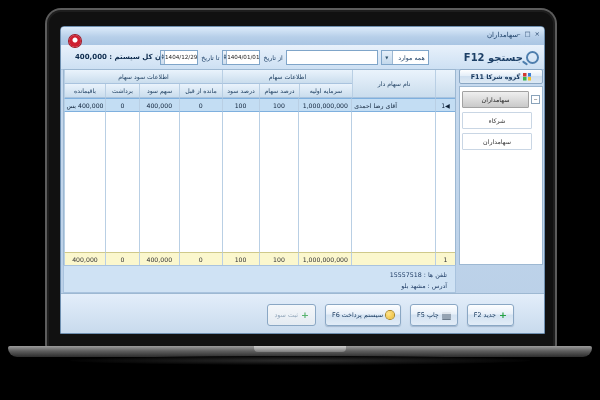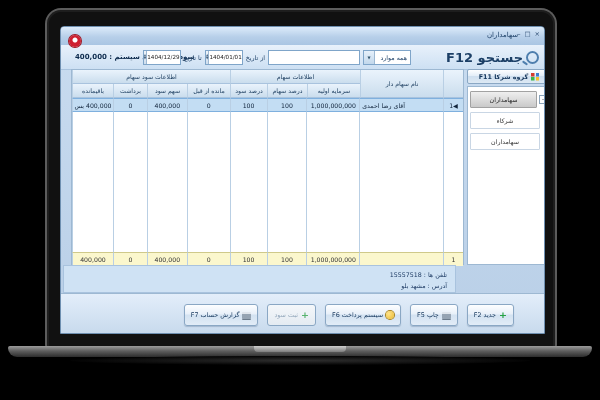--- a/index.html
+++ b/index.html
@@ -28,37 +28,37 @@
     box-shadow:0 0 0 1px #9e1722;z-index:9;}
   
   .toolbar{position:absolute;left:0;top:18px;right:0;height:24px;
     background:linear-gradient(#e8f1fb,#cde0f3);border-bottom:1px solid #a9c3de;}
   .profit{position:absolute;left:14px;top:8px;font-size:7px;font-weight:bold;color:#0d2b4d;direction:rtl;}
   .tcluster{position:absolute;right:5px;top:4px;height:16px;display:flex;direction:rtl;
     align-items:center;gap:3px;}
   .ic-magnifier{width:9px;height:9px;border:2px solid #4f7fae;border-radius:50%;position:relative;}
   .ic-magnifier::after{content:"";position:absolute;width:6px;height:2px;background:#4f7fae;
     left:-6px;top:9px;transform:rotate(35deg);border-radius:1px;}
-  .tlabel{font-size:13px;font-weight:bold;color:#1c3f66;white-space:nowrap;padding-left:32px;}
+  .tlabel{font-size:10px;font-weight:bold;color:#1c3f66;white-space:nowrap;padding-left:32px;}
   .slabel{font-size:6.3px;color:#1c3f66;white-space:nowrap;}
   .combo{width:46px;height:13px;background:#fff;border:1px solid #7fa5c9;display:flex;direction:rtl;
     align-items:center;font-size:6.3px;}
   .combo .val{flex:1;text-align:right;padding-right:3px;}
   .combo .arrow{width:10px;height:100%;background:linear-gradient(#e6f0fa,#c2d8ec);
     border-right:1px solid #9db8d2;display:flex;align-items:center;justify-content:center;
     font-size:4px;color:#33566f;}
   .search-input{width:86px;height:11px;background:#fff;border:1px solid #7fa5c9;font-size:6.3px;}
   .datebox{width:36px;height:13px;background:#fff;border:1px solid #7fa5c9;display:flex;direction:rtl;
     align-items:center;}
   .datebox .dval{flex:1;text-align:center;font-size:5.6px;direction:ltr;color:#222;}
   .spin{width:7px;height:100%;background:linear-gradient(#eef4fa,#cfdeee);border-right:1px solid #9db8d2;
     display:flex;flex-direction:column;align-items:center;justify-content:center;font-size:3.2px;
     line-height:3.4px;color:#44617e;}
   
-  .main{position:absolute;left:8px;top:42px;right:0;height:196px;}
+  .main{position:absolute;left:0;top:42px;right:0;height:196px;}
   .grid{position:absolute;left:2px;top:0;width:393px;height:196px;background:#fff;
     border:1px solid #9db8d2;box-sizing:border-box;direction:rtl;}
   .grow{display:flex;direction:rtl;}
   .gc{box-sizing:border-box;border-left:1px solid #b9cfe4;overflow:hidden;white-space:nowrap;
     font-size:6.2px;display:flex;align-items:center;justify-content:center;}
   .hd{background:linear-gradient(#eaf3fc,#cadded);border-bottom:1px solid #a9c3de;color:#1b3c5e;}
   .c-ind{width:20px;} .c-name{width:84px;} .c-cap{width:53px;} .c-shr{width:40px;}
   .c-ppc{width:37px;} .c-prv{width:43px;} .c-psh{width:40px;} .c-wdr{width:34px;} .c-rem{width:41px;}
   .h28{height:28px;} .h14{height:14px;}
   .grp{display:flex;flex-direction:column;}
@@ -260,21 +260,17 @@
         <span>چاپ F5</span>
       </div>
       <div class="btn">
         <span class="ic-payment"></span>
         <span>سیستم پرداخت F6</span>
       </div>
       <div class="btn disabled">
         <span class="ic-plus"></span>
         <span>ثبت سود</span>
       </div>
-      <div class="btn">
-        <span class="ic-printer"></span>
-        <span>گزارش حساب F7</span>
-      </div>
 
     </div>
   </div>
 
 </div>
 
 </body></html>

